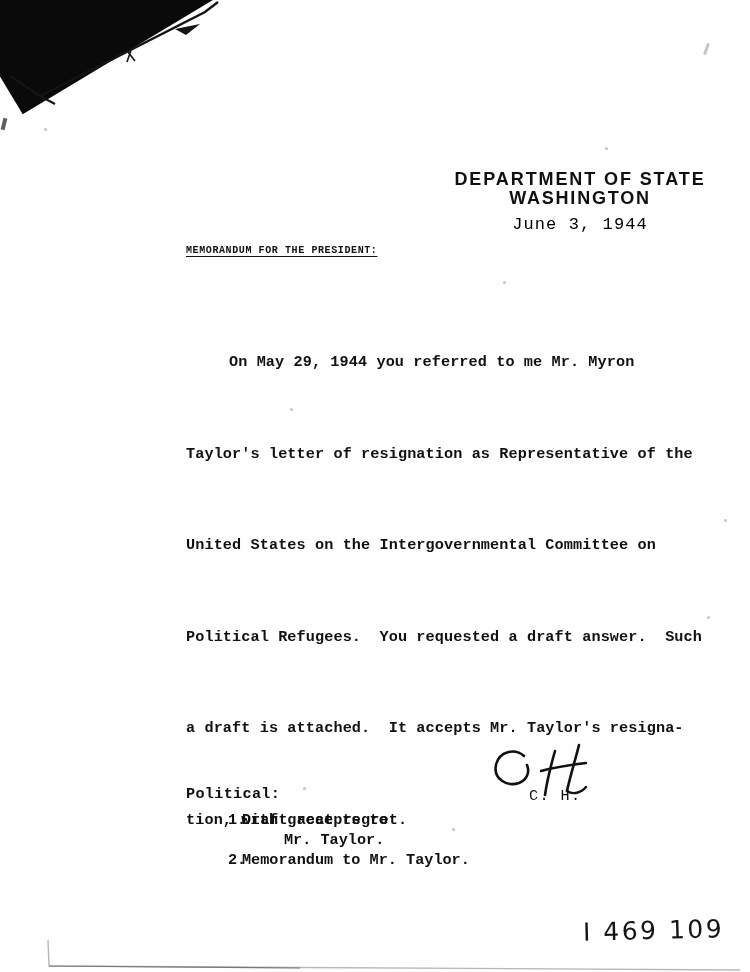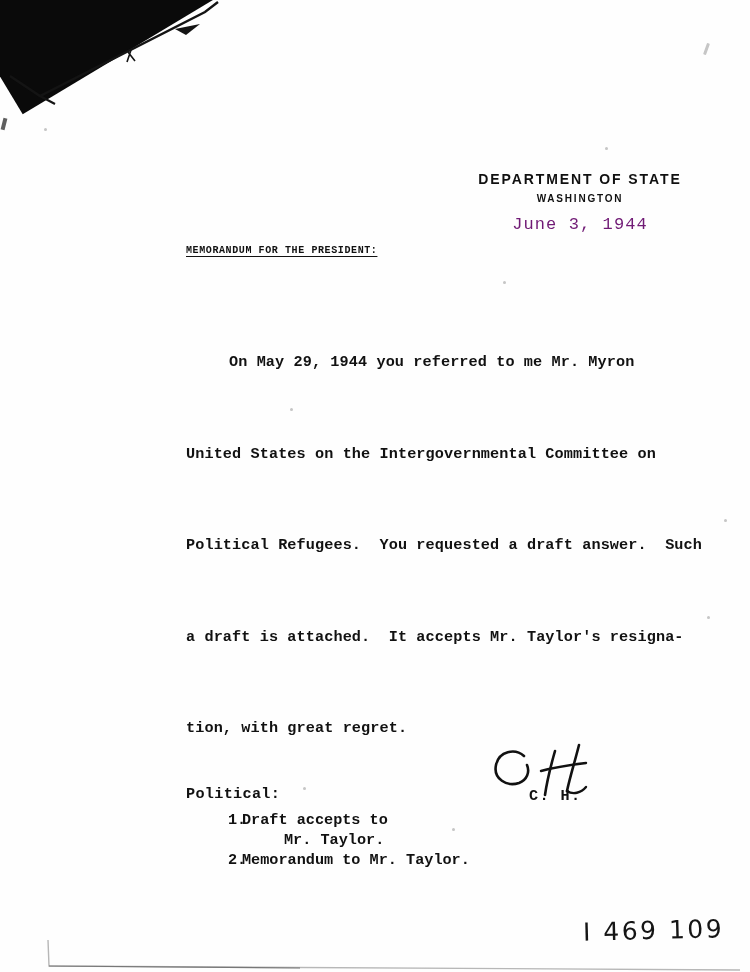--- a/index.html
+++ b/index.html
@@ -66,35 +66,35 @@
   .letterhead {
     position: absolute;
     left: 430px;
     top: 170px;
     width: 300px;
     text-align: center;
   }
   .lh-line {
     font-family: "Liberation Sans", sans-serif;
     font-weight: 700;
-    font-size: 14px;
+    font-size: 18px;
     letter-spacing: 1.9px;
     line-height: 19px;
     color: #101010;
   }
   .lh-line.small {
-    font-size: 10px;
+    font-size: 18px;
     letter-spacing: 1.8px;
   }
   .lh-date {
     margin-top: 7px;
     font-family: "Liberation Mono", monospace;
     font-size: 17px;
     letter-spacing: 1.1px;
-    color: #701a75;
+    color: #000000;
   }
 
   
   .doc-body {
     position: absolute;
     left: 186px;
     top: 245px;
     width: 545px;
   }
 
@@ -140,21 +140,21 @@
     left: 305px;
     top: -32px;
     width: 110px;
     height: 62px;
   }
   .signature-typed {
     position: absolute;
     left: 343px;
     top: 12px;
     font-size: 15.2px;
-    font-weight: 700;
+    font-weight: 400;
     letter-spacing: 1.4px;
   }
 
   .enclosure-list {
     position: absolute;
     left: 186px;
     top: 810px;
     width: 430px;
     font-size: 15.2px;
     font-weight: 700;
@@ -221,20 +221,21 @@
     <div class="lh-line">DEPARTMENT OF STATE</div>
     <div class="lh-line small">WASHINGTON</div>
     <div class="lh-date">June 3, 1944</div>
   </div>
 
   <div class="doc-body">
     <div class="memo-title">MEMORANDUM FOR THE PRESIDENT:</div>
 
     <p class="para">
       <span class="ln indent">On May 29, 1944 you referred to me Mr. Myron</span>
+      <span class="ln">Taylor's letter of resignation as Representative of the</span>
       <span class="ln">United States on the Intergovernmental Committee on</span>
       <span class="ln">Political Refugees.  You requested a draft answer.  Such</span>
       <span class="ln">a draft is attached.  It accepts Mr. Taylor's resigna-</span>
       <span class="ln">tion, with great regret.</span>
     </p>
 
     <p class="para">
       
       
       

